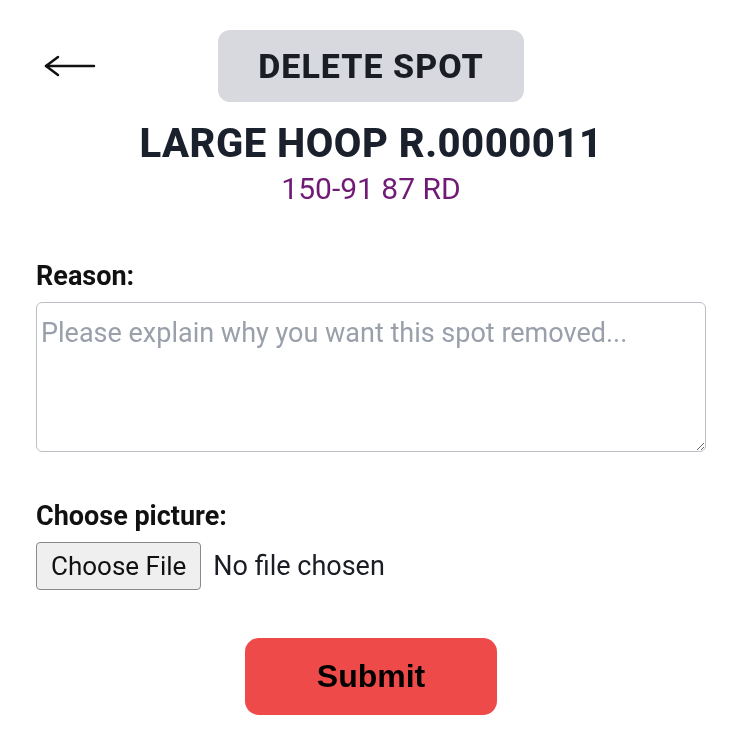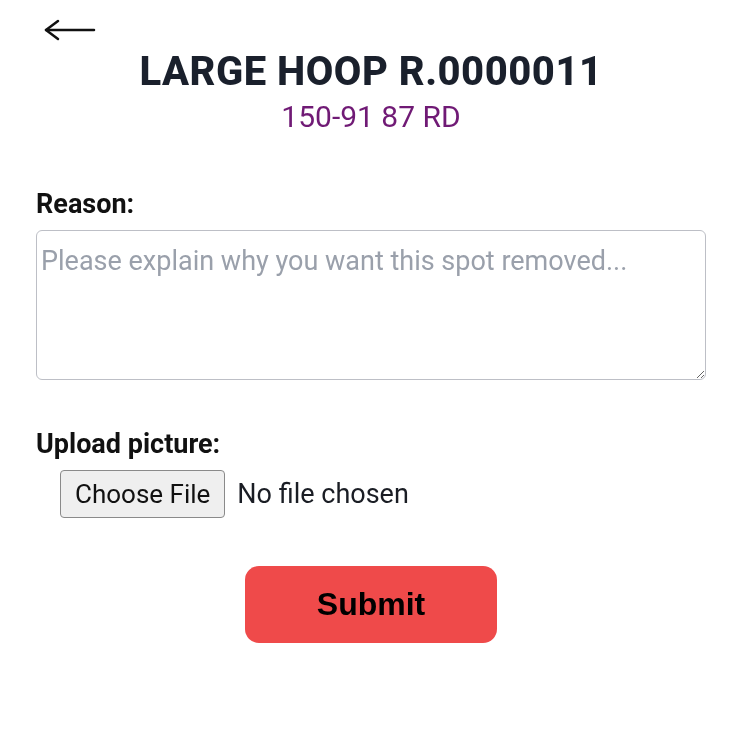--- a/index.html
+++ b/index.html
@@ -81,21 +81,20 @@
       margin-bottom: 44px;
     }
     .upload-block {
       margin-bottom: 48px;
     }
     .file-row {
       display: flex;
       align-items: center;
       gap: 12px;
       margin-top: 10px;
-      margin-left: 24px;
     }
     .choose-file-btn {
       font-size: 26px;
       font-family: inherit;
       padding: 8px 14px;
       background: #efefef;
       border: 1px solid #8a8a8a;
       border-radius: 4px;
       cursor: pointer;
       color: #111;
@@ -121,32 +120,33 @@
 </head>
 <body>
 
 <div class="header-row">
   <div class="back-arrow">
     <svg width="54" height="22" viewBox="0 0 54 22">
       <line x1="4" y1="11" x2="52" y2="11" stroke="#111" stroke-width="2.5" stroke-linecap="round"></line>
       <polyline points="16,2 4,11 16,20" fill="none" stroke="#111" stroke-width="2.5" stroke-linecap="round" stroke-linejoin="round"></polyline>
     </svg>
   </div>
+  <div class="title-pill">DELETE SPOT</div>
 </div>
 
 <div class="spot-name">LARGE HOOP R.0000011</div>
 <div class="spot-address">150-91 87 RD</div>
 
 <div class="reason-block">
   <div class="field-label">Reason:</div>
   <textarea class="reason-textarea" placeholder="Please explain why you want this spot removed..." style=""></textarea>
 </div>
 
 <div class="upload-block">
-  <div class="field-label">Upload picture:</div>
+  <div class="field-label">Choose picture:</div>
   <div class="file-row">
     <button class="choose-file-btn">Choose File</button>
     <span class="file-status">No file chosen</span>
   </div>
 </div>
 
 <div class="submit-row">
   <button class="submit-btn">Submit</button>
 </div>
 

